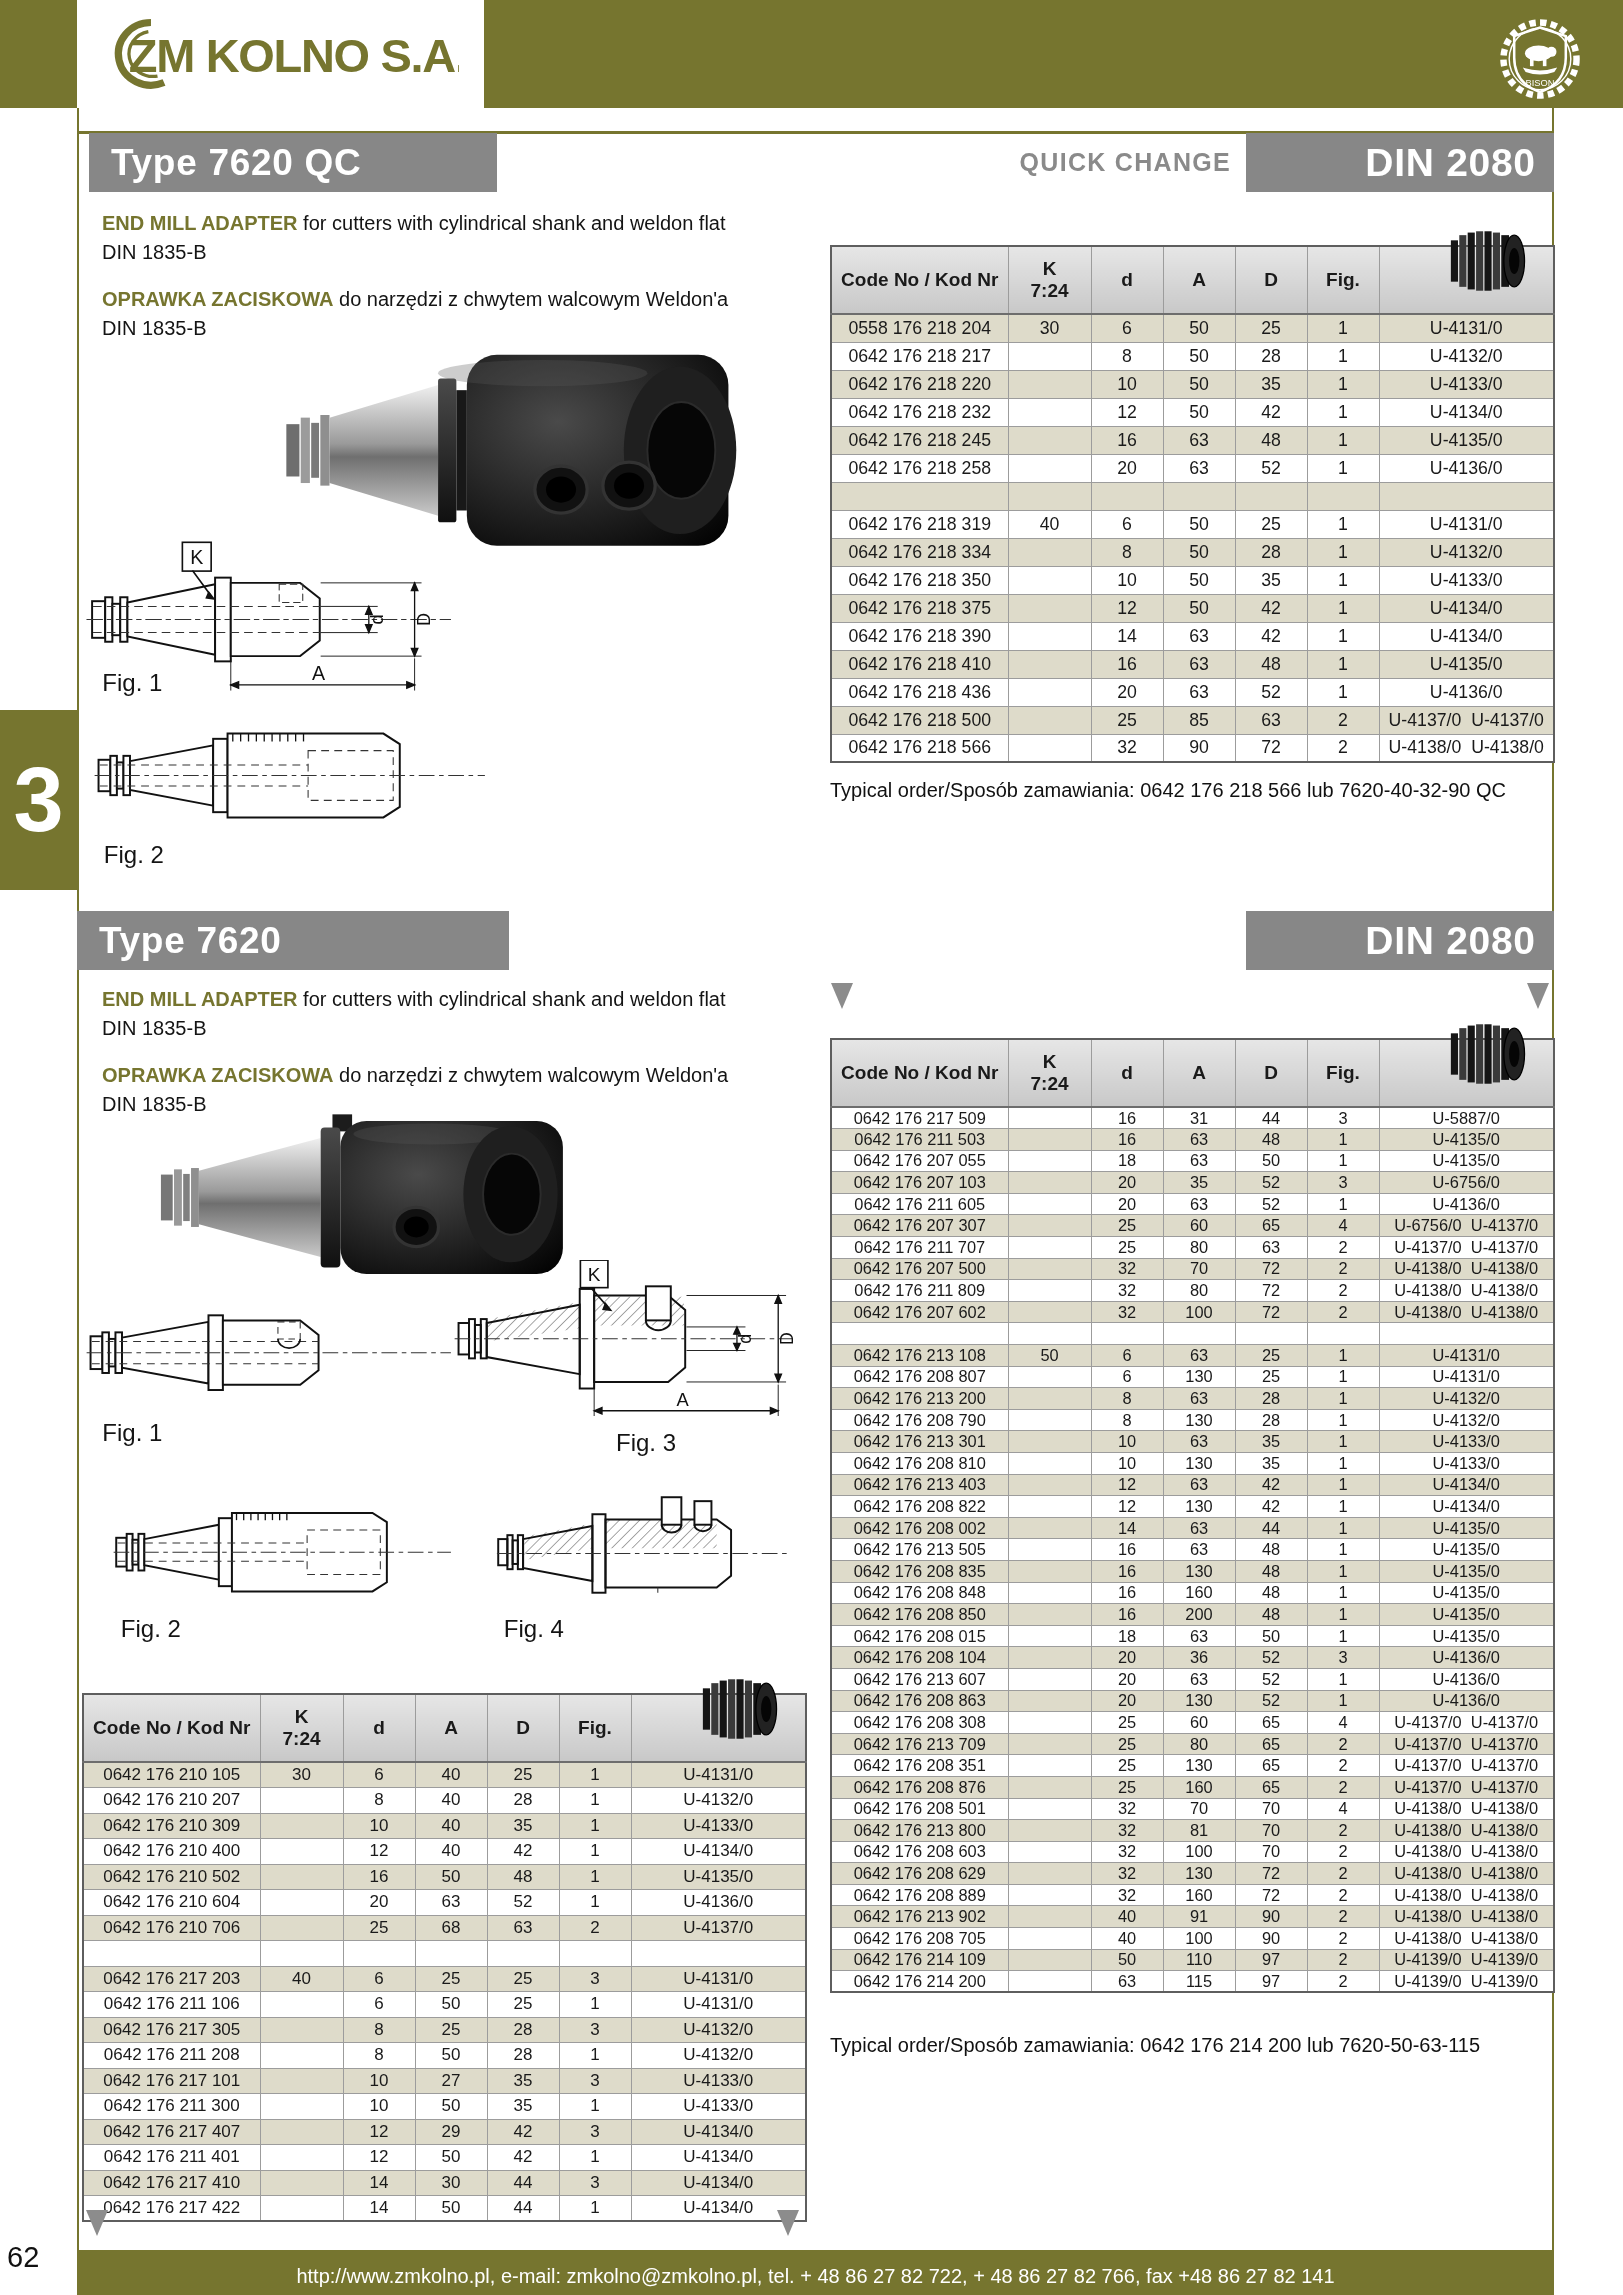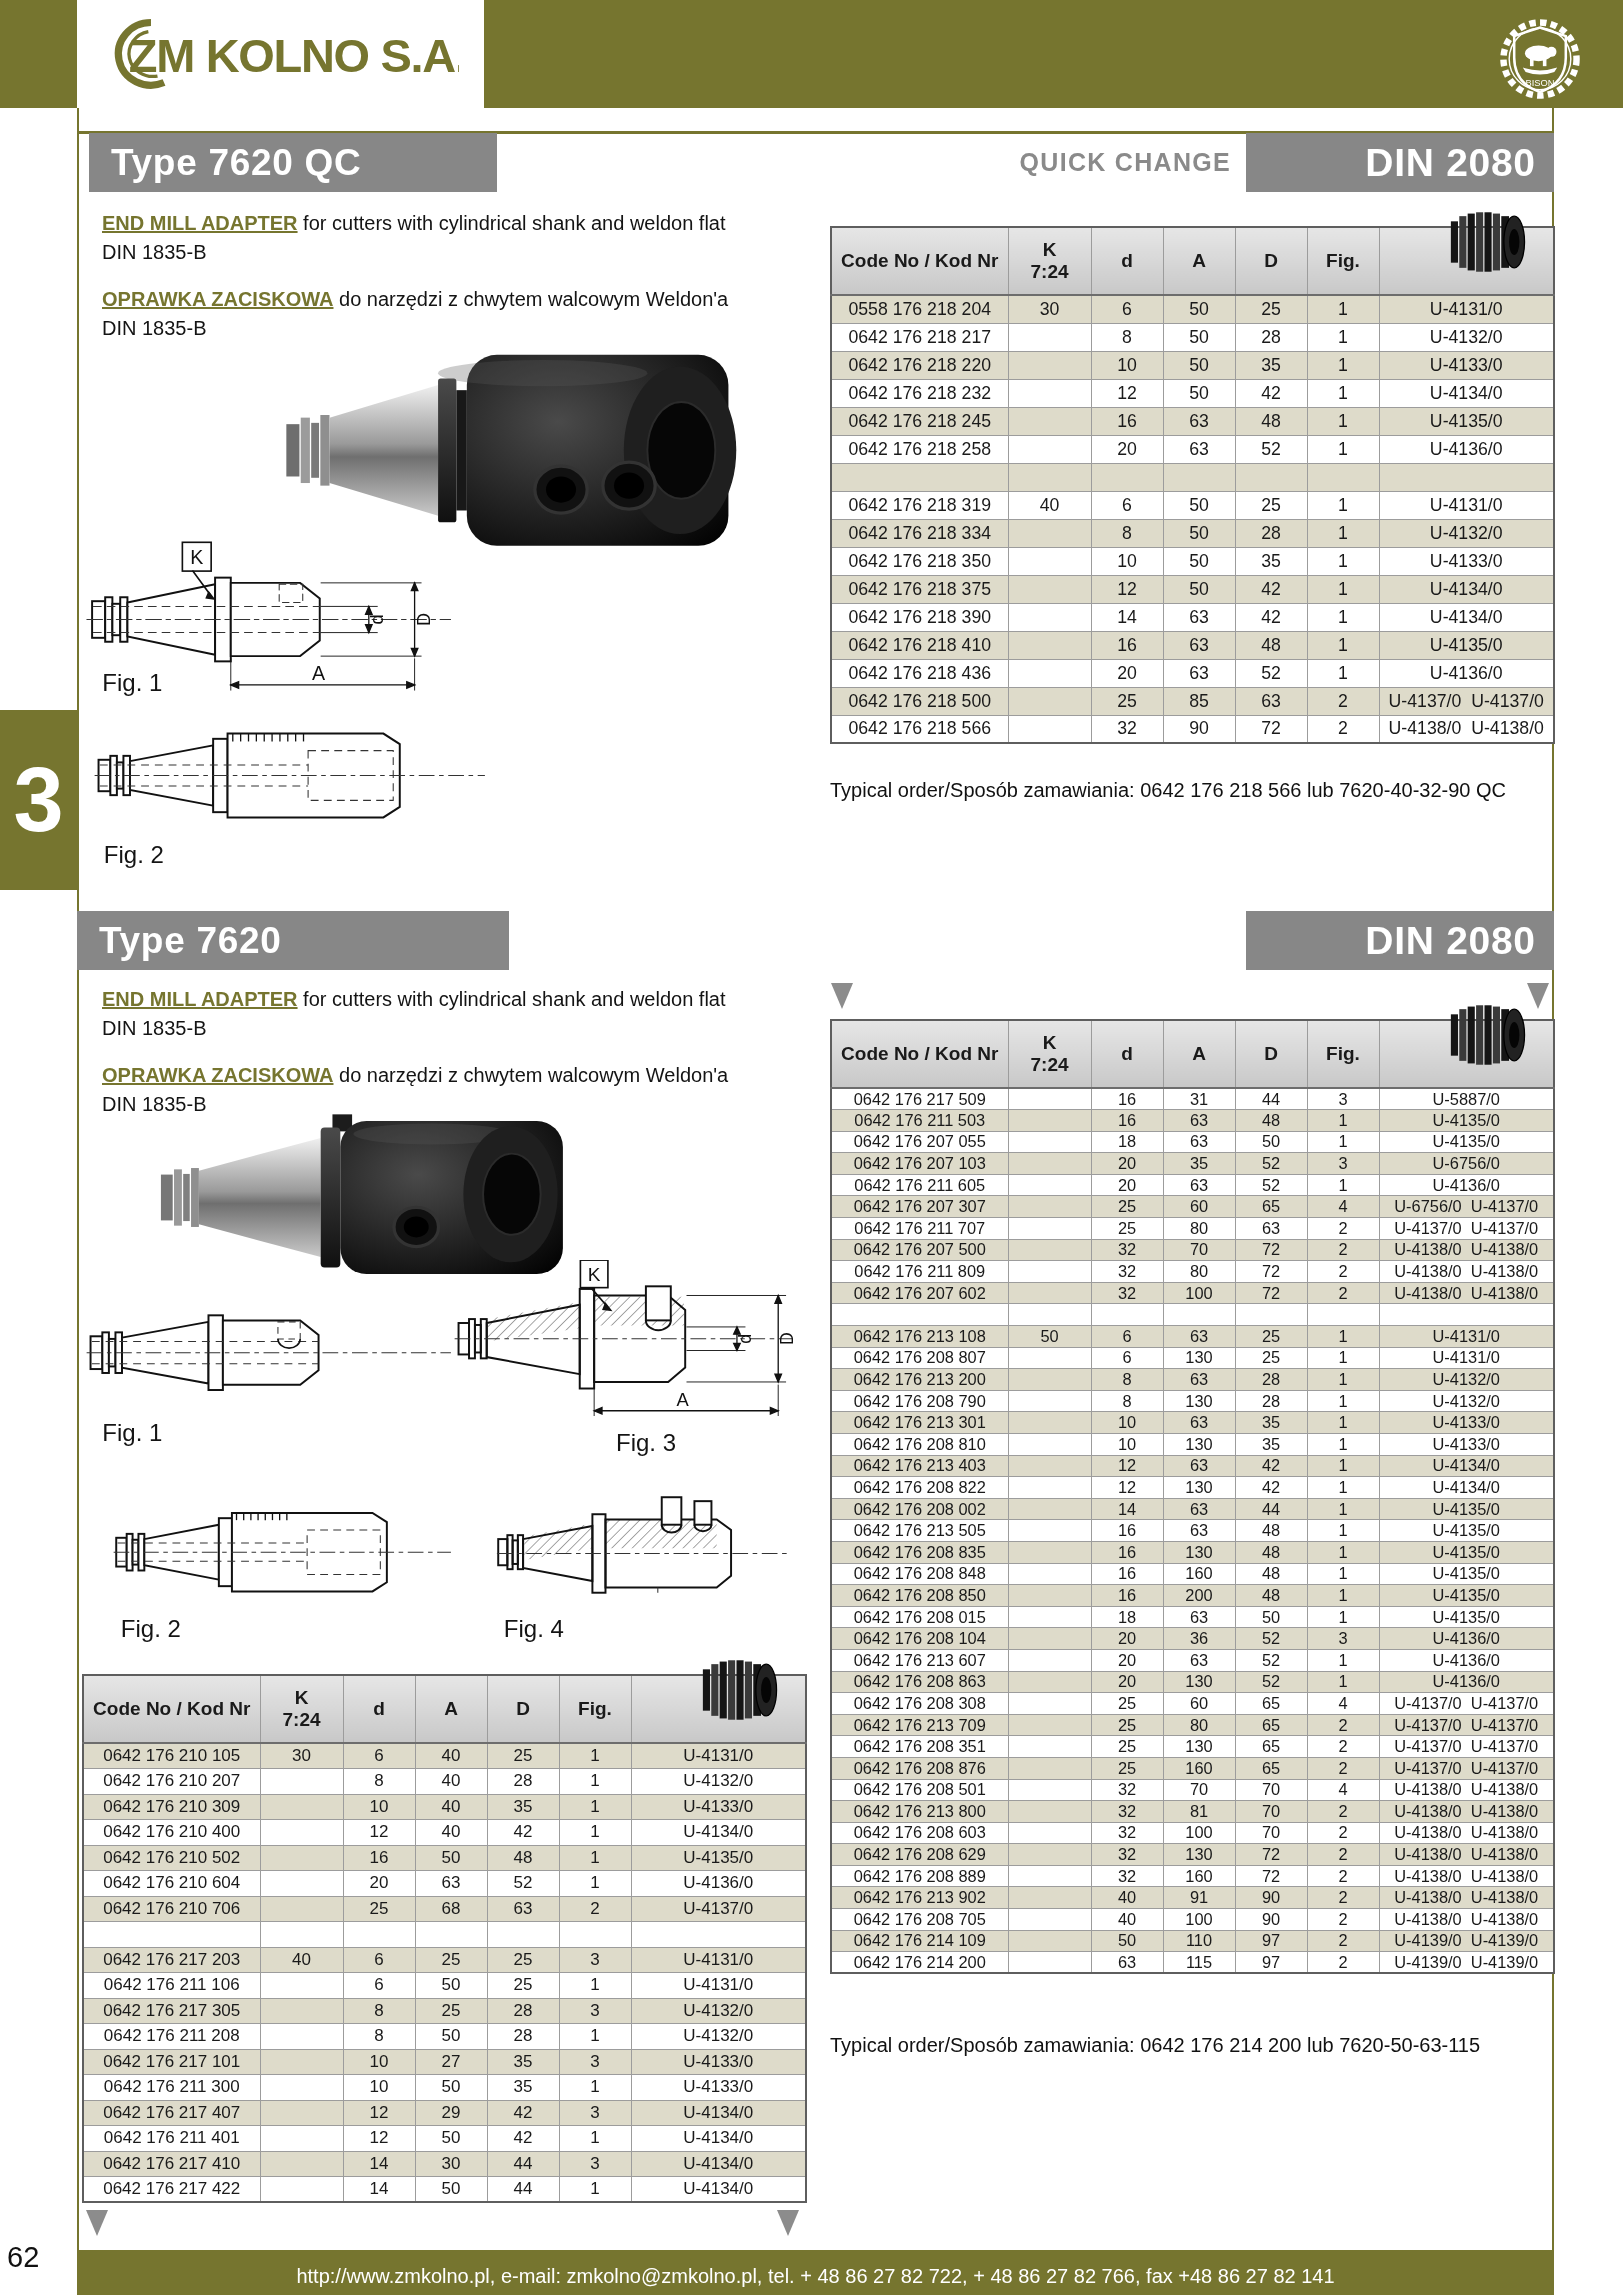--- a/index.html
+++ b/index.html
@@ -15,27 +15,27 @@
   .vline{position:absolute;top:108px;width:2px;height:2142px;background:#76752f;}
   .vline.l{left:77px;} .vline.r{left:1552px;}
   
   .title-box{position:absolute;background:#878787;color:#fff;font-weight:bold;display:flex;align-items:center;box-sizing:border-box;}
   .type-box{height:59px;font-size:37px;padding-left:22px;letter-spacing:0.7px;}
   .din-box{height:59px;font-size:39px;justify-content:flex-end;padding-right:18.3px;letter-spacing:0.7px;}
   .quick-change{position:absolute;left:851px;top:133px;width:380px;height:59px;display:flex;align-items:center;justify-content:flex-end;color:#8a8a8a;font-weight:bold;font-size:25px;letter-spacing:1.3px;}
   
   .desc{position:absolute;left:102px;width:723px;font-size:20px;line-height:29.4px;color:#141414;}
   .desc p{margin:0 0 17px 0;}
-  .desc .accent{color:#76752f;font-weight:bold;text-decoration:underline;}
+  .desc .accent{color:#76752f;font-weight:bold;}
   
   .figure{position:absolute;}
   .fig-label{position:absolute;font-size:24px;color:#141414;}
   svg text{font-family:"Liberation Sans",sans-serif;}
   
-  .cat-table{position:absolute;width:722px;border-collapse:collapse;table-layout:fixed;background:#fff;border:2px solid #5e5e5e;}
+  .cat-table{position:absolute;width:722px;border-collapse:collapse;table-layout:fixed;background:#fff;border:2px solid #5e5e5e;margin-top:19px;}
   .cat-table th,.cat-table td{border:1.3px solid #9c9c9c;text-align:center;padding:0;overflow:visible;white-space:pre;color:#1a1a1a;}
   .cat-table thead th{background:linear-gradient(#e6e6e6,#c8c8c8);font-weight:bold;font-size:19px;height:56px;border-bottom:2px solid #6d6d6d;position:relative;}
   .cat-table thead .k-head div{line-height:22px;}
   .cat-table tr.beige td{background:#dedbca;}
   .cat-table tr.white td{background:#ffffff;}
   #table-qc tbody tr{height:28px;font-size:17.7px;}
   #table-7620-right tbody tr{height:21.6px;font-size:16.4px;}
   #table-7620-left tbody tr{height:25.5px;font-size:17px;}
   .screw{position:absolute;right:22px;top:-19.6px;width:84px;height:68px;}
   .typical{position:absolute;font-size:20px;color:#111;}

